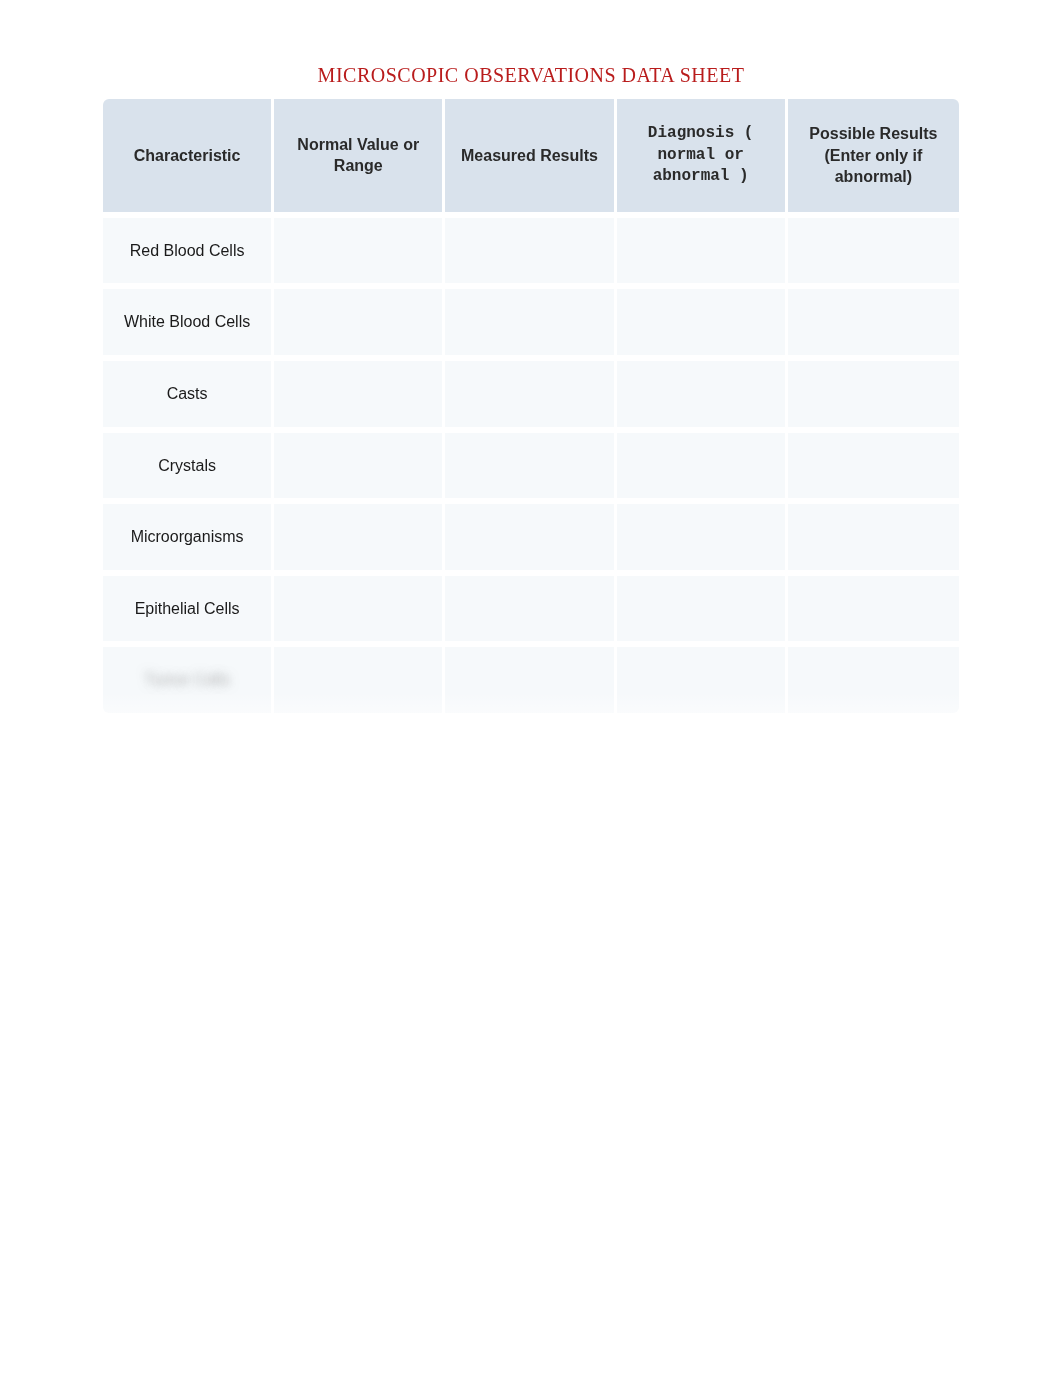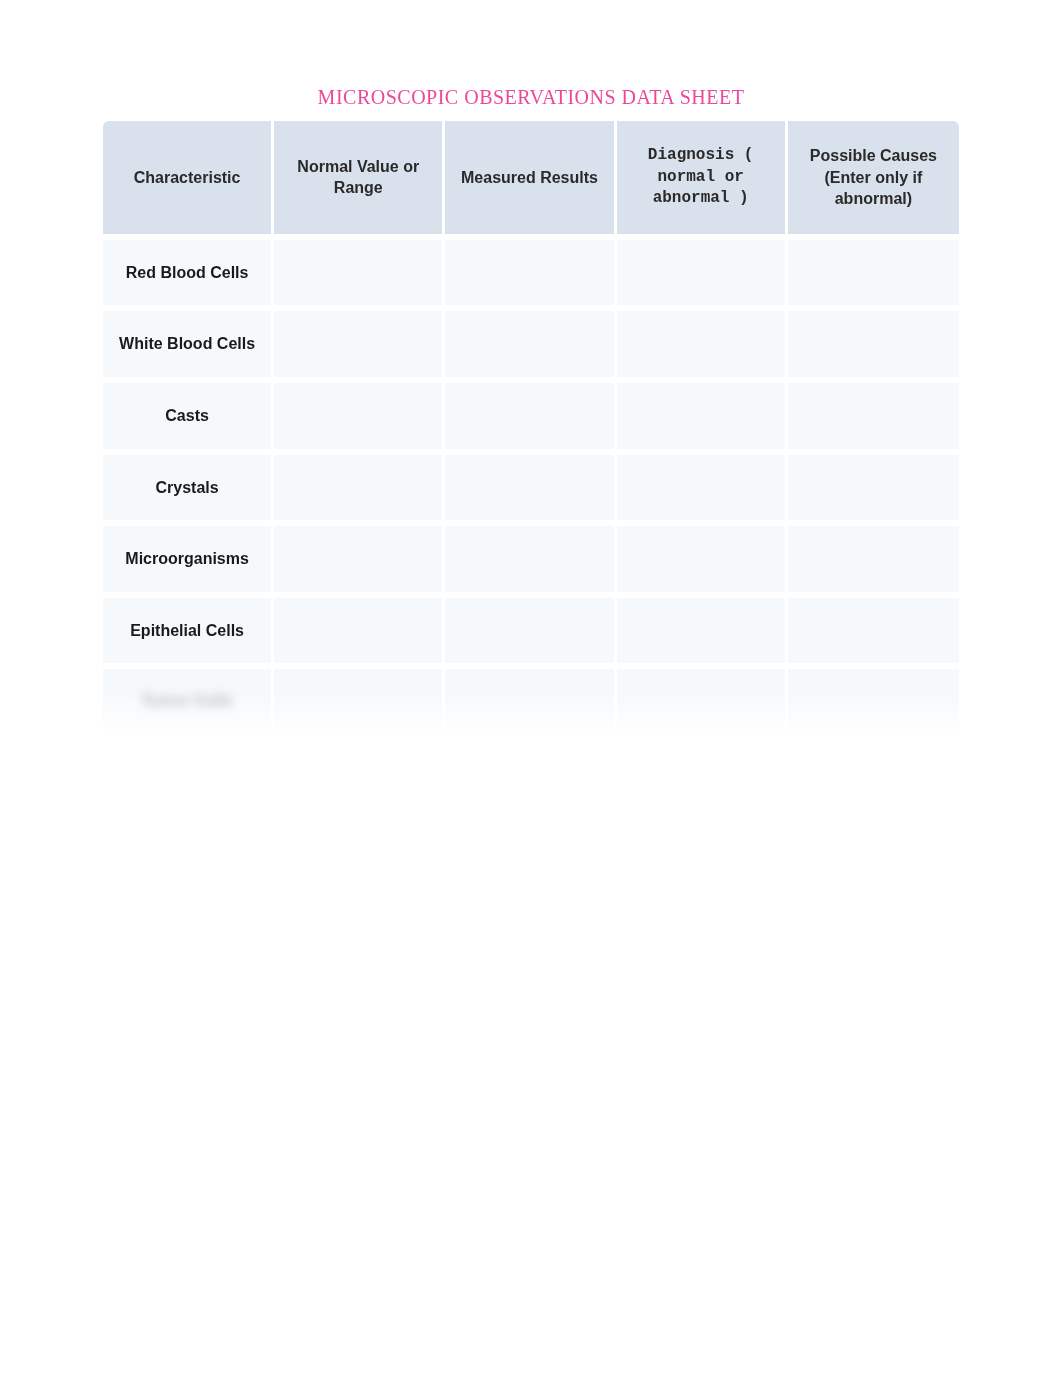--- a/index.html
+++ b/index.html
@@ -14,22 +14,22 @@
       width: 1062px;
       height: 1377px;
       position: relative;
     }
     
     .page-title {
       font-family: Georgia, 'Times New Roman', serif;
       font-size: 20px;
       font-weight: normal;
       text-align: center;
-      color: #ec4899;
-      padding-top: 86px;
+      color: #b91c1c;
+      padding-top: 64px;
       padding-bottom: 12px;
       letter-spacing: 0.5px;
     }
     
     .table-container {
       margin: 0 auto;
       width: 856px;
       border-radius: 6px;
       overflow: hidden;
     }
@@ -60,21 +60,21 @@
     
     thead th:last-child {
       border-right: none;
       border-top-right-radius: 4px;
     }
     
     tbody td {
       background: #f6f9fb;
       color: #1a1a1a;
       font-size: 16px;
-      font-weight: 700;
+      font-weight: 400;
       padding: 22px 12px;
       text-align: center;
       vertical-align: middle;
       border-right: 3px solid #ffffff;
       border-bottom: 6px solid #ffffff;
       line-height: 1.35;
     }
     
     tbody td:last-child {
       border-right: none;
@@ -111,21 +111,21 @@
 <h1 class="page-title">MICROSCOPIC OBSERVATIONS DATA SHEET</h1>
 
 <div class="table-container">
   <table>
     <thead>
       <tr>
         <th class="col-1">Characteristic</th>
         <th class="col-2">Normal Value or Range</th>
         <th class="col-3">Measured Results</th>
         <th class="col-4">Diagnosis ( normal or abnormal )</th>
-        <th class="col-5">Possible Causes (Enter only if abnormal)</th>
+        <th class="col-5">Possible Results (Enter only if abnormal)</th>
       </tr>
     </thead>
     <tbody>
       <tr>
         <td>Red Blood Cells</td>
         <td></td>
         <td></td>
         <td></td>
         <td></td>
       </tr>

